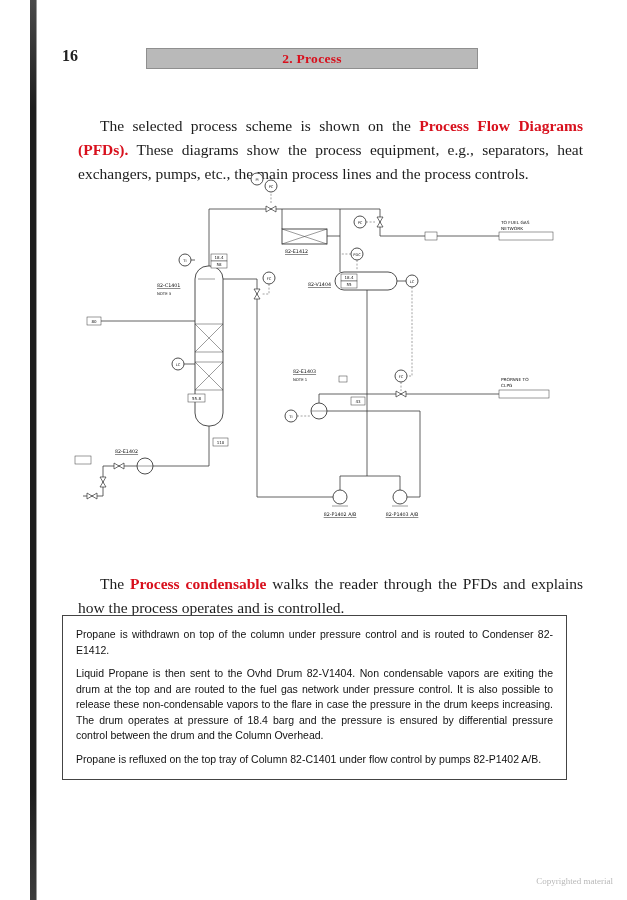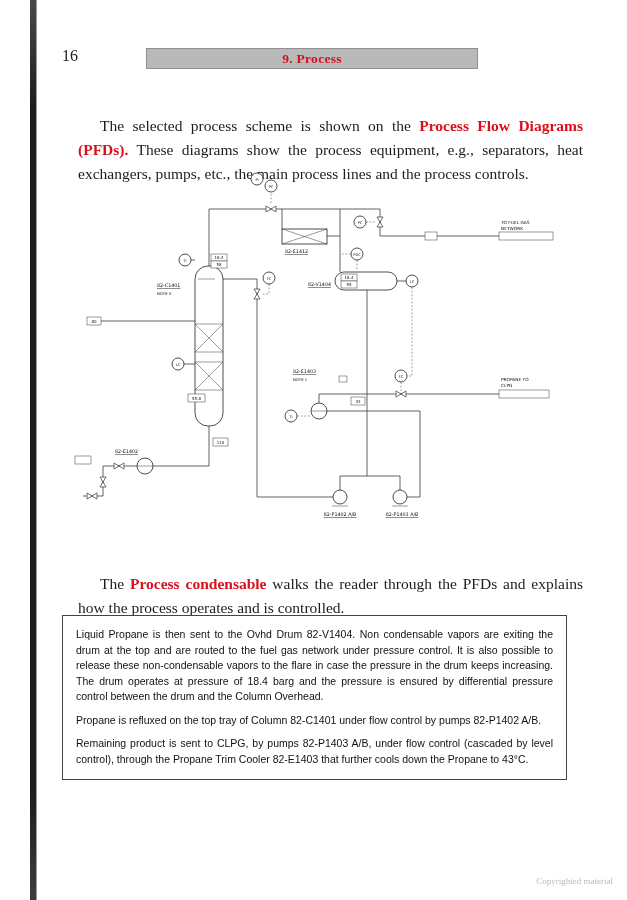--- a/index.html
+++ b/index.html
@@ -4,21 +4,21 @@
 <title>Book page</title>
 <style>
   html,body { margin:0; padding:0; background:#ffffff; }
   .page { position:relative; width:627px; height:900px; background:#fff;
           font-family:"Liberation Serif", serif; overflow:hidden; }
 
   .edge-shadow { position:absolute; left:30px; top:0; width:6px; height:900px;
                  background:linear-gradient(to bottom,#4a4a4a,#1d1d1d 12%,#1d1d1d 88%,#3d3d3d);
                  border-right:1px solid #9a9a9a; }
 
-  .pagenum { position:absolute; left:62px; top:47px; font-size:16px; color:#222; }
+  .pagenum { position:absolute; left:62px; top:47px; font-size:16px; color:#222;font-weight:bold; }
 
   .chapbar { position:absolute; left:146px; top:48px; width:332px; height:21px;
              background:#b9b9b9; border:1px solid #8f8f8f; box-sizing:border-box;
              display:flex; align-items:center; justify-content:center; }
   .chapbar span { font-size:13.5px; font-weight:bold; color:#d8101d; letter-spacing:.3px; }
 
   .bodypar { position:absolute; left:62px; width:505px; margin:16px; font-size:15.5px;
              line-height:24px; color:#1c1c1c; text-align:justify; text-indent:22px; }
   .p1 { top:98px; }
   .p2 { top:556px; }
@@ -52,21 +52,21 @@
 </head>
 <body>
 
 <div class="page">
 
   <div class="edge-shadow"></div>
 
   <div class="pagenum">16</div>
 
   <div class="chapbar">
-    <span>9. Process</span>
+    <span>2. Process</span>
   </div>
 
   <p class="bodypar p1"><span>The selected process scheme is shown on the </span><strong class="red">Process Flow Diagrams (PFDs).</strong><span> These diagrams show the process equipment, e.g., separators, heat exchangers, pumps, etc., the main process lines and the process controls.</span></p>
 
   <div class="diagram">
     <svg viewBox="0 0 540 362" width="540" height="362">
       <defs>
         <g id="vlv">
           <path d="M -5 -3 L 0 0 L -5 3 Z M 5 -3 L 0 0 L 5 3 Z" fill="#fff" stroke="#333" stroke-width="0.7"></path>
         </g>
@@ -242,20 +242,20 @@
       <text x="248" y="215" class="ntlbl">NOTE 1</text>
       <text x="70" y="287" class="eqlbl">82-E1402</text>
       <text x="295" y="350" class="eqlbl eqmid">82-P1402 A/B</text>
       <text x="357" y="350" class="eqlbl eqmid">82-P1403 A/B</text>
     </svg>
   </div>
 
   <p class="bodypar p2"><span>The </span><strong class="red">Process condensable</strong><span> walks the reader through the PFDs and explains how the process operates and is controlled.</span></p>
 
   <div class="procbox">
+    <p>Propane is withdrawn on top of the column under pressure control and is routed to Condenser 82-E1412.</p>
     <p>Liquid Propane is then sent to the Ovhd Drum 82-V1404. Non condensable vapors are exiting the drum at the top and are routed to the fuel gas network under pressure control. It is also possible to release these non-condensable vapors to the flare in case the pressure in the drum keeps increasing. The drum operates at pressure of 18.4 barg and the pressure is ensured by differential pressure control between the drum and the Column Overhead.</p>
     <p>Propane is refluxed on the top tray of Column 82-C1401 under flow control by pumps 82-P1402 A/B.</p>
-    <p>Remaining product is sent to CLPG, by pumps 82-P1403 A/B, under flow control (cascaded by level control), through the Propane Trim Cooler 82-E1403 that further cools down the Propane to 43°C.</p>
   </div>
 
   <div class="copyright">Copyrighted material</div>
 
 </div>
 
 </body></html>

